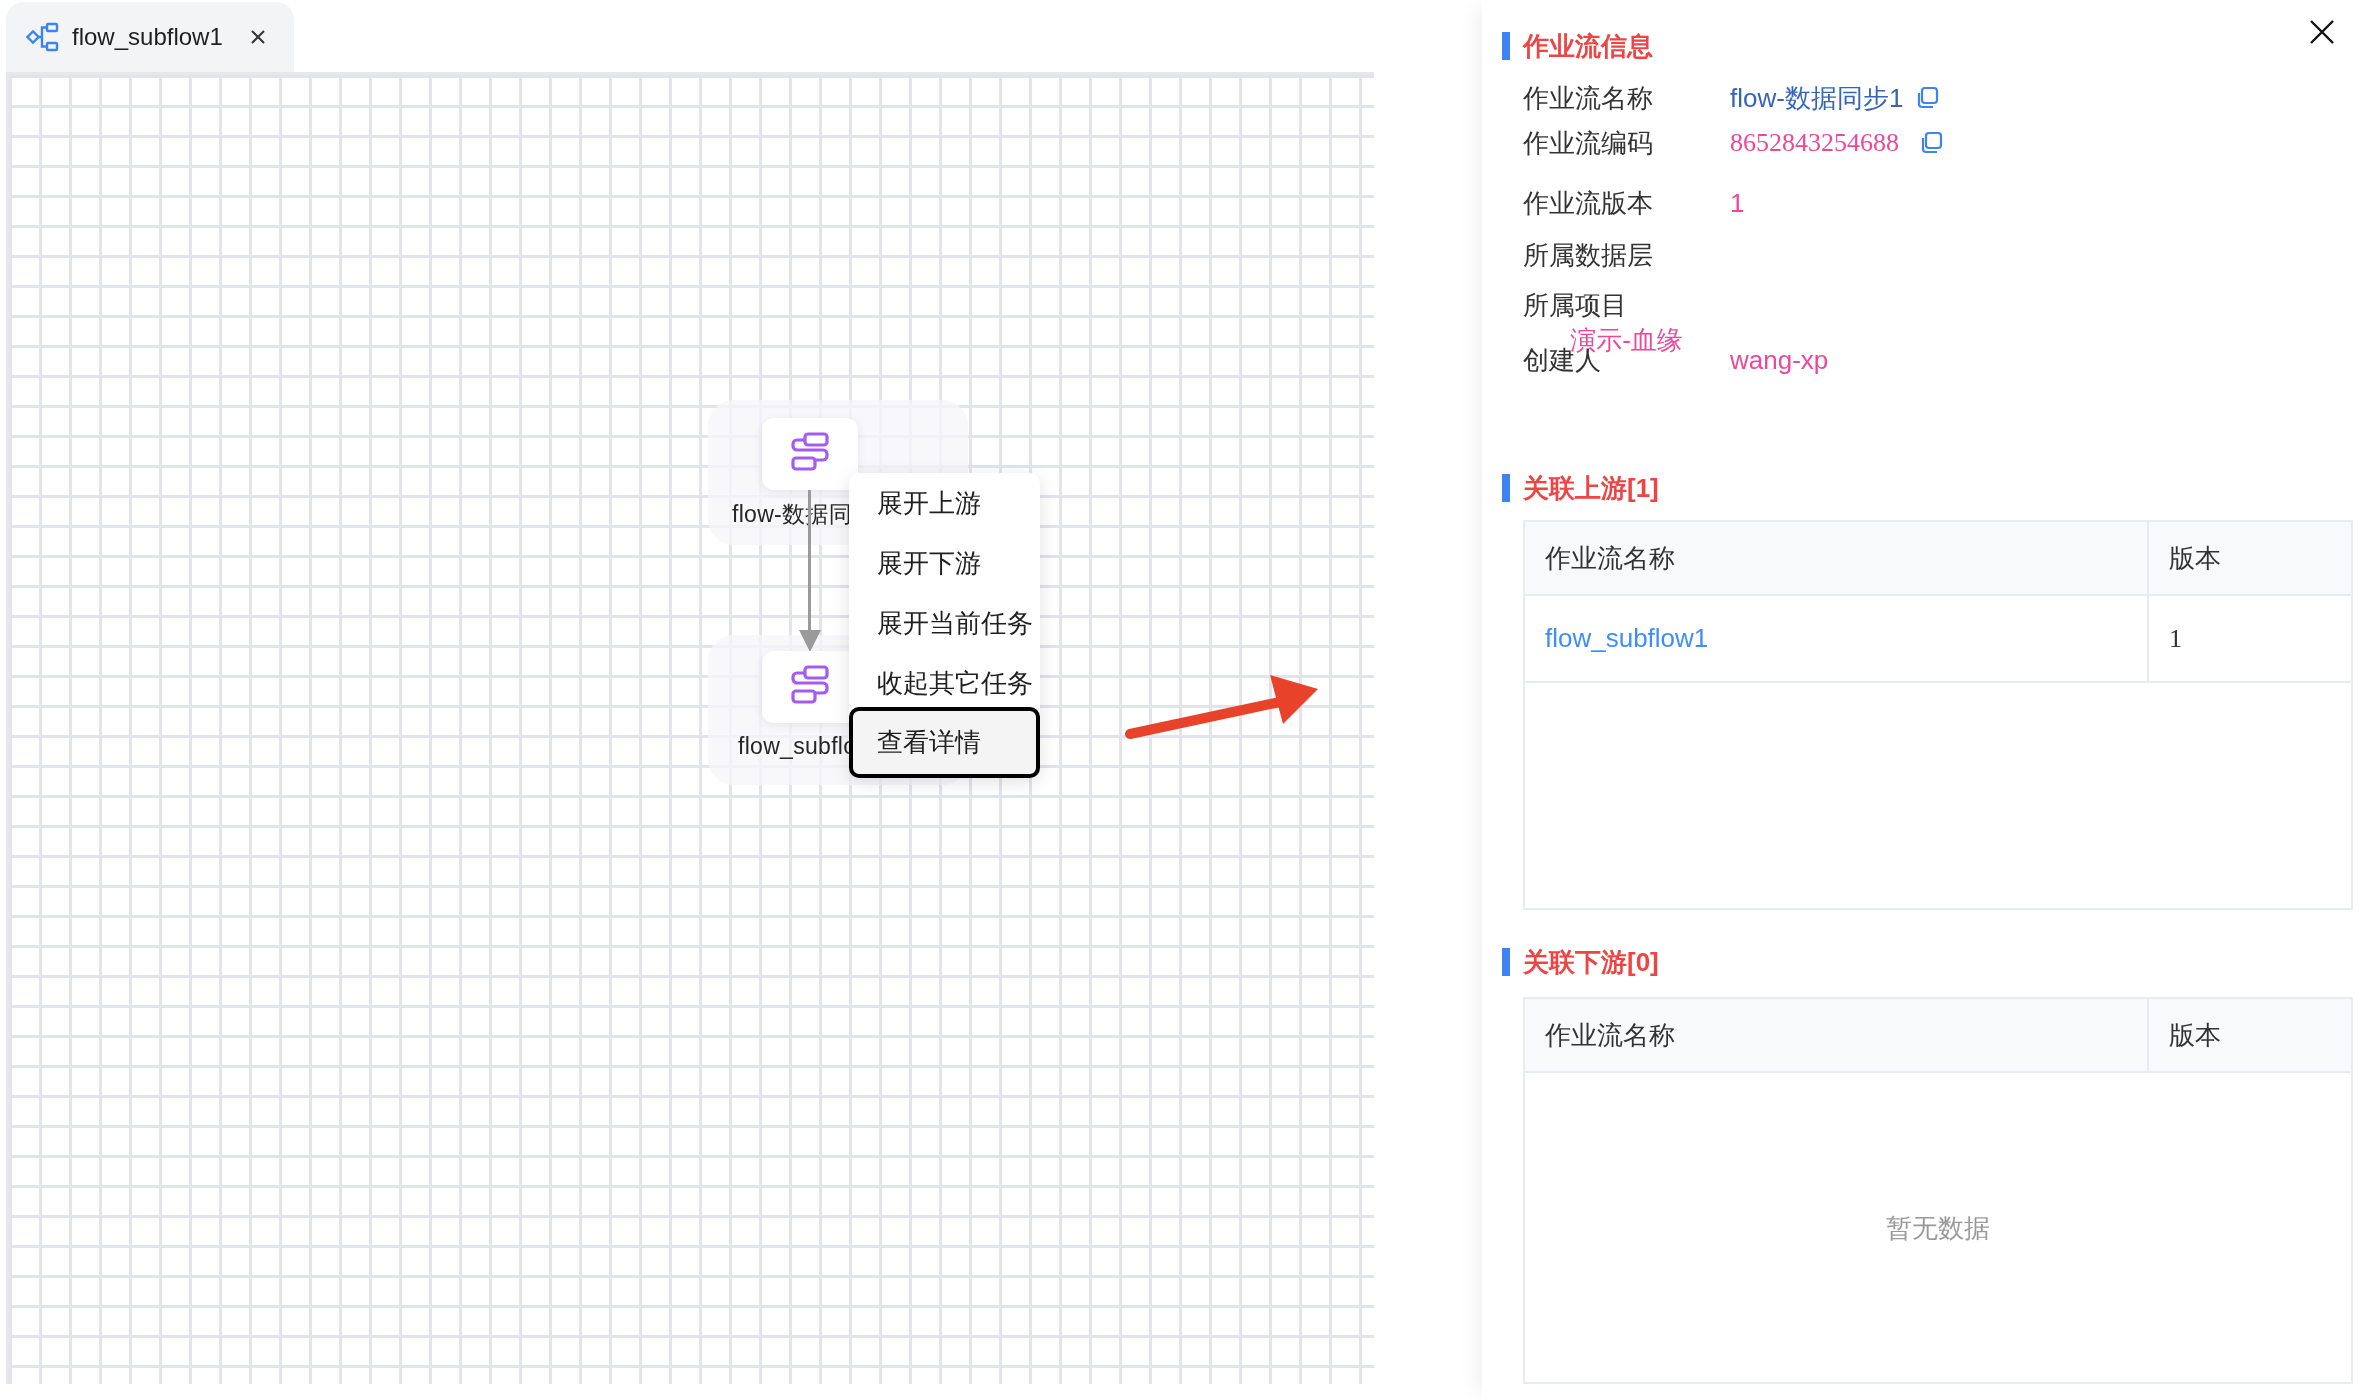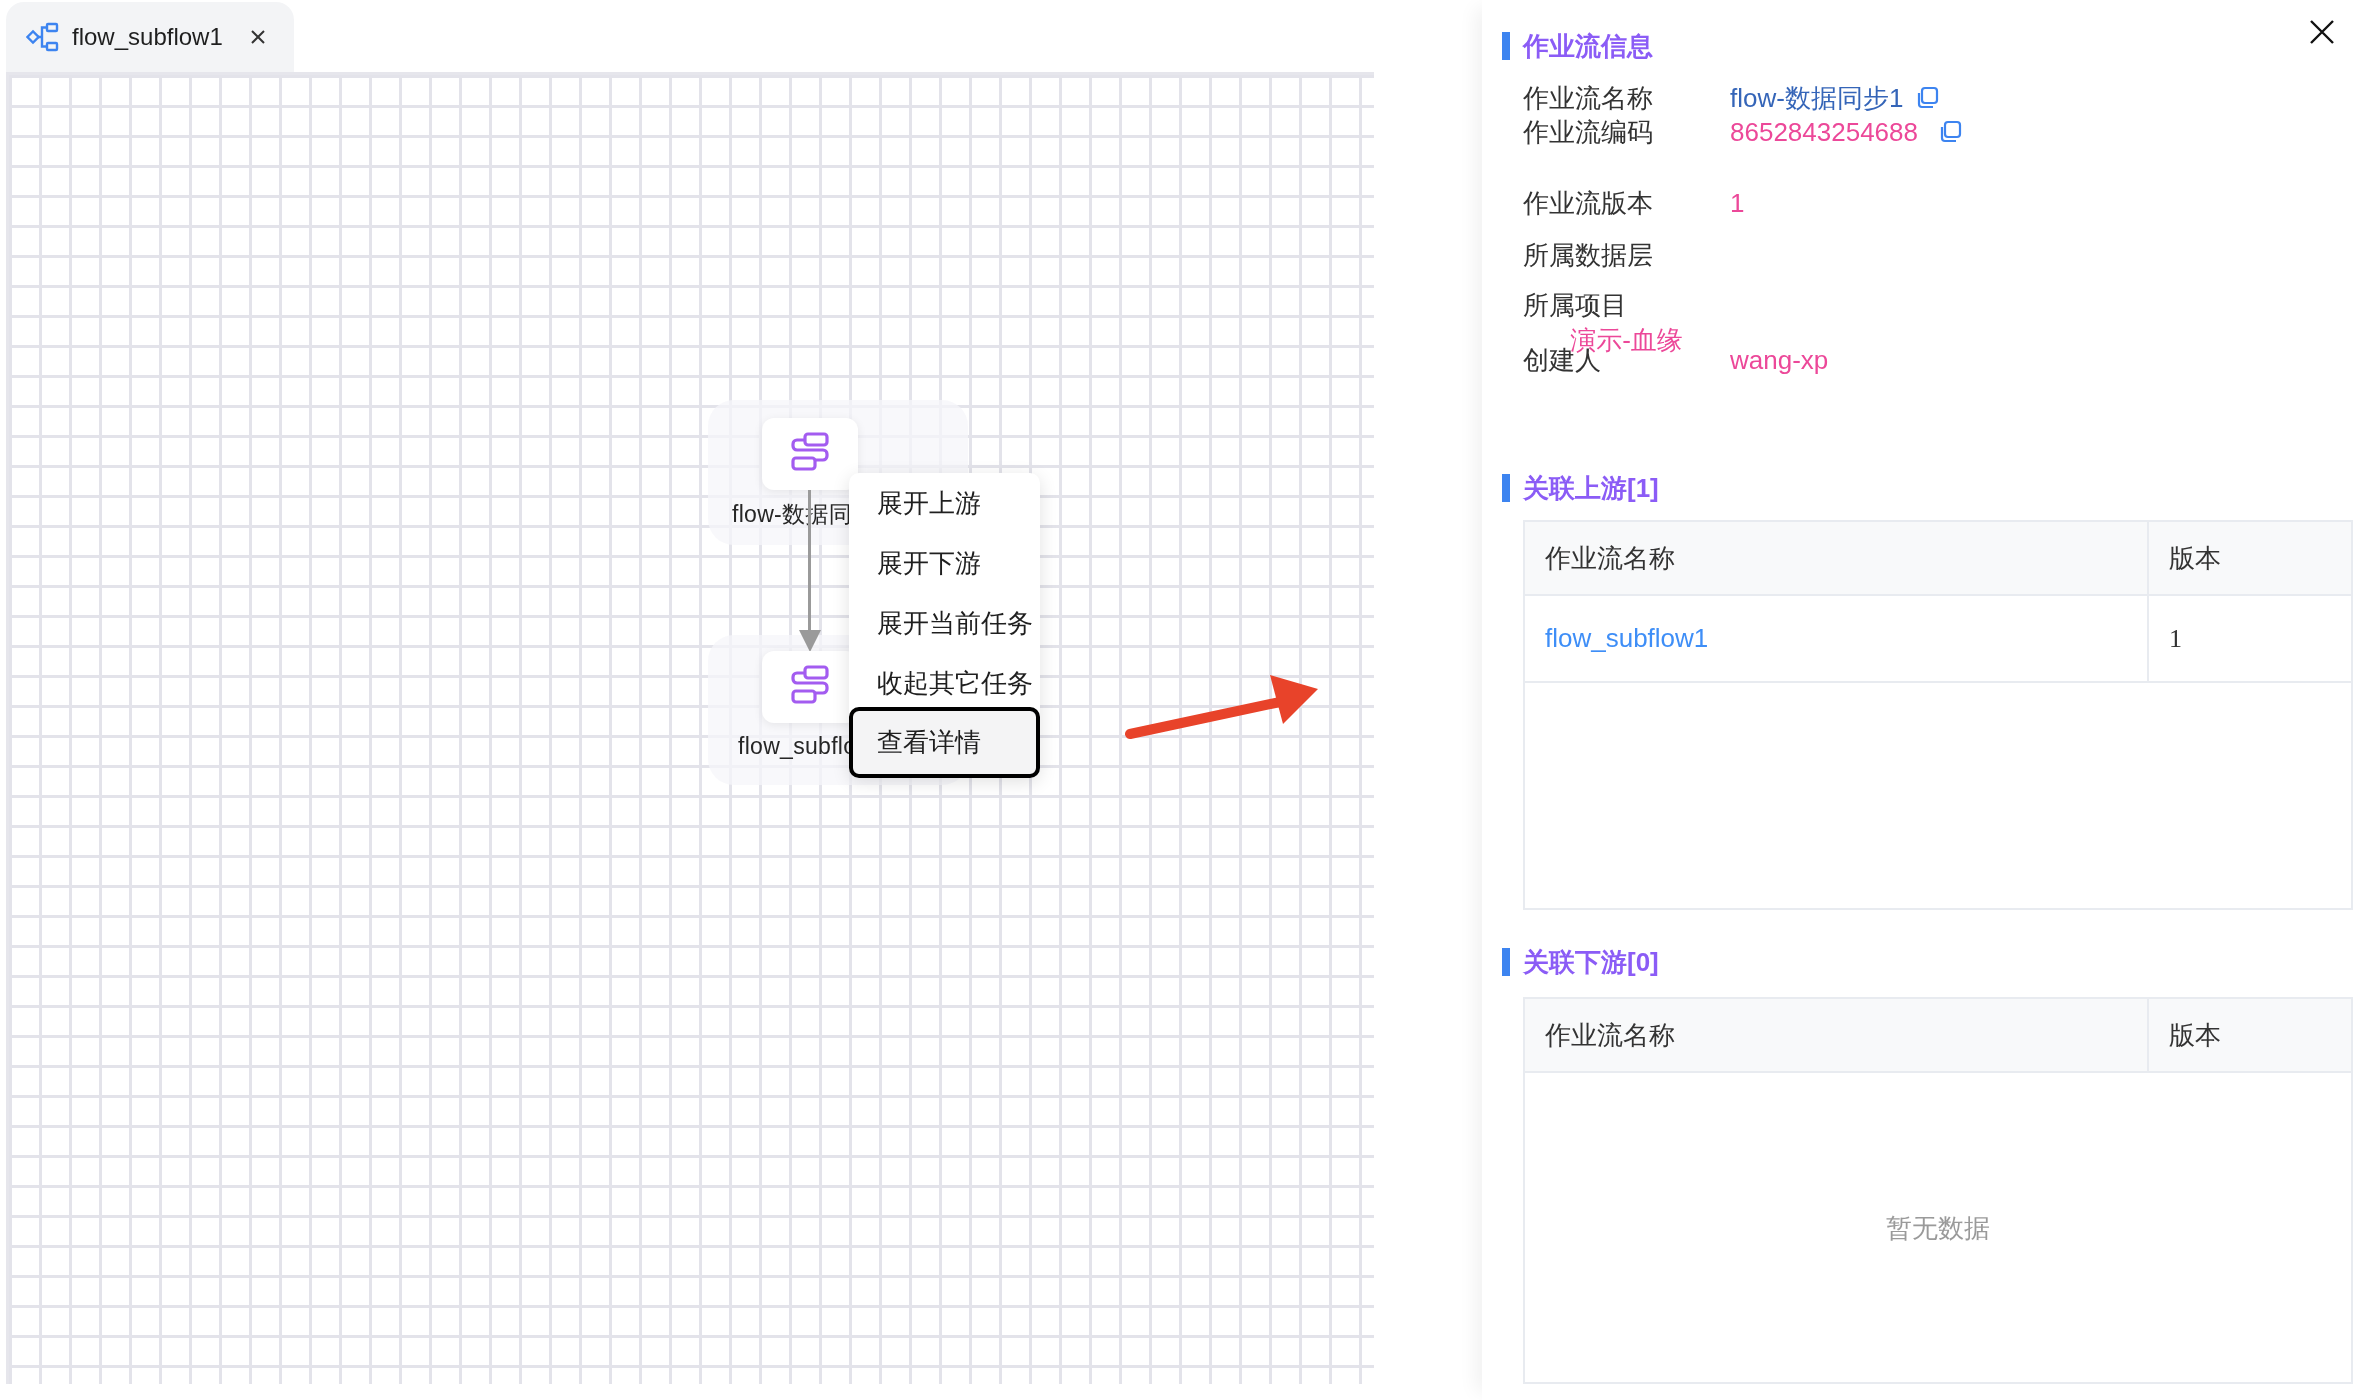--- a/index.html
+++ b/index.html
@@ -75,21 +75,21 @@
   
   .panel {
     position:absolute; left:1482px; top:0; width:898px; height:1400px; background:#ffffff;
     box-shadow:-14px 0 18px -8px rgba(0,0,0,0.06);
   }
   .panel-close { position:absolute; left:824px; top:16px; width:32px; height:32px; display:flex; align-items:center; justify-content:center; cursor:pointer; }
   .section-title {
     position:absolute; left:20px; height:30px; display:flex; align-items:center;
   }
   .section-bar { width:8px; height:28px; background:#3d84f0; margin-right:13px; }
-  .section-text { font-size:26px; font-weight:bold; color:#8b5cf6; }
+  .section-text { font-size:26px; font-weight:bold; color:#ef4444; }
   .info-row { position:absolute; left:41px; height:40px; display:flex; align-items:center; font-size:26px; }
   .info-label { width:207px; color:#333333; }
   .info-value { color:#ec4899; display:flex; align-items:center; }
   .info-value.link { color:#3565b8; }
   .copy-icon { margin-left:12px; display:inline-flex; cursor:pointer; }
 
   .tbl {
     position:absolute; left:41px; width:830px;
     border:2px solid #e8ebf0; box-sizing:border-box; background:#ffffff;
   }
@@ -184,21 +184,21 @@
     <span class="info-value link">
       <span>flow-数据同步1</span>
       <span class="copy-icon">
         <svg width="24" height="24" viewBox="0 0 24 24">
             <rect x="7" y="2" width="15" height="15" rx="3" fill="none" stroke="#3d84f0" stroke-width="2.2"></rect>
             <path d="M4 7 v11 a3 3 0 0 0 3 3 h11" fill="none" stroke="#3d84f0" stroke-width="2.2"></path>
           </svg>
       </span>
     </span>
   </div>
-  <div class="info-row" style="top:112px;">
+  <div class="info-row" style="top:123px;font-family:Liberation Serif, serif;">
     <span class="info-label">作业流编码</span>
     <span class="info-value">
       <span>8652843254688</span>
       <span class="copy-icon" style="margin-left:20px;">
         <svg width="24" height="24" viewBox="0 0 24 24">
             <rect x="7" y="2" width="15" height="15" rx="3" fill="none" stroke="#3d84f0" stroke-width="2.2"></rect>
             <path d="M4 7 v11 a3 3 0 0 0 3 3 h11" fill="none" stroke="#3d84f0" stroke-width="2.2"></path>
           </svg>
       </span>
     </span>

